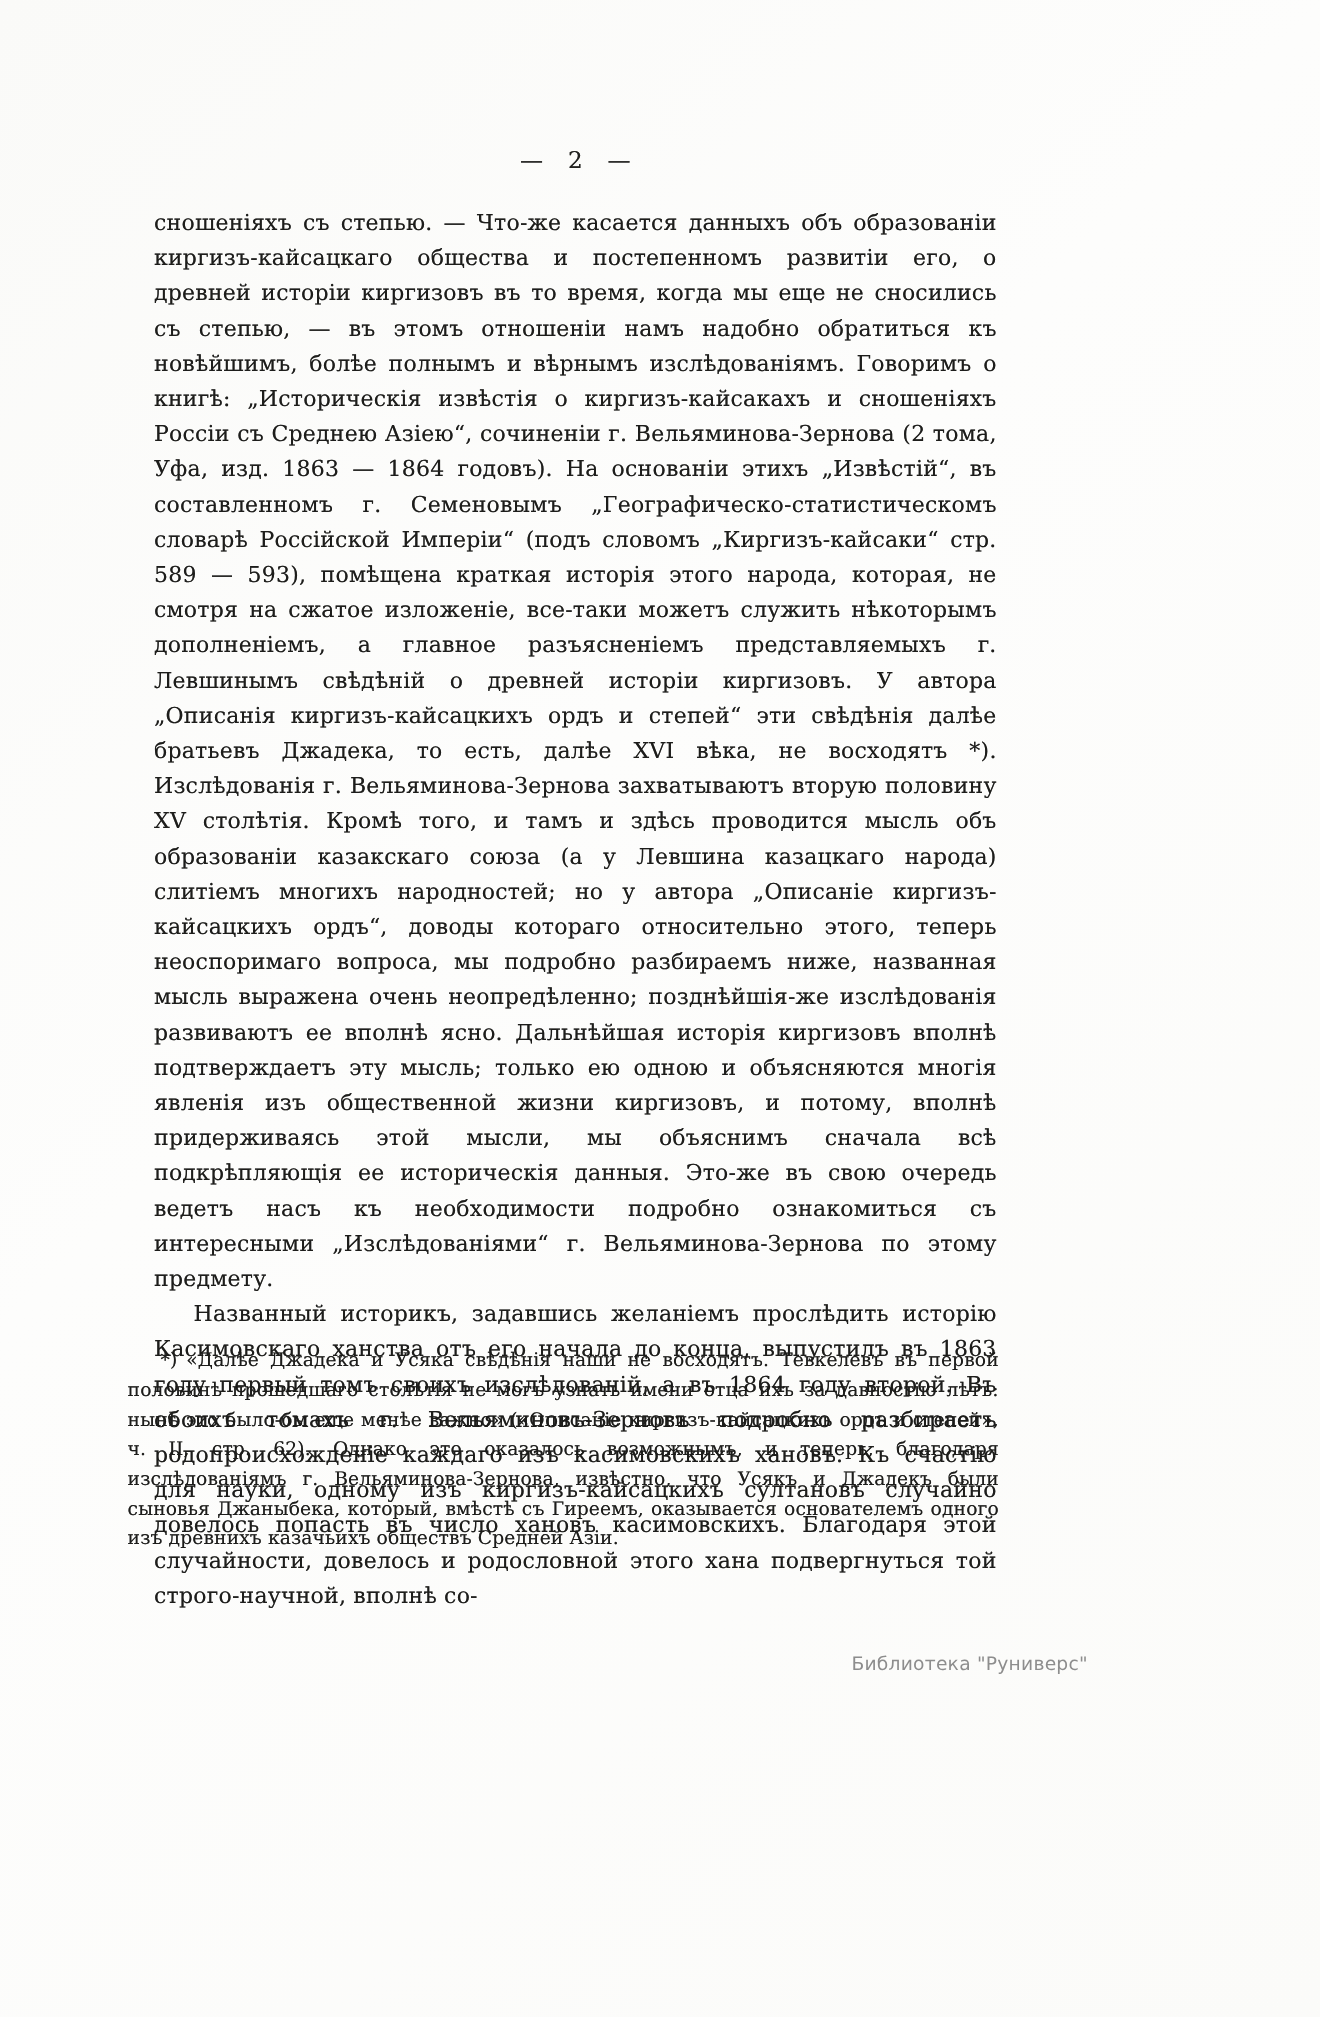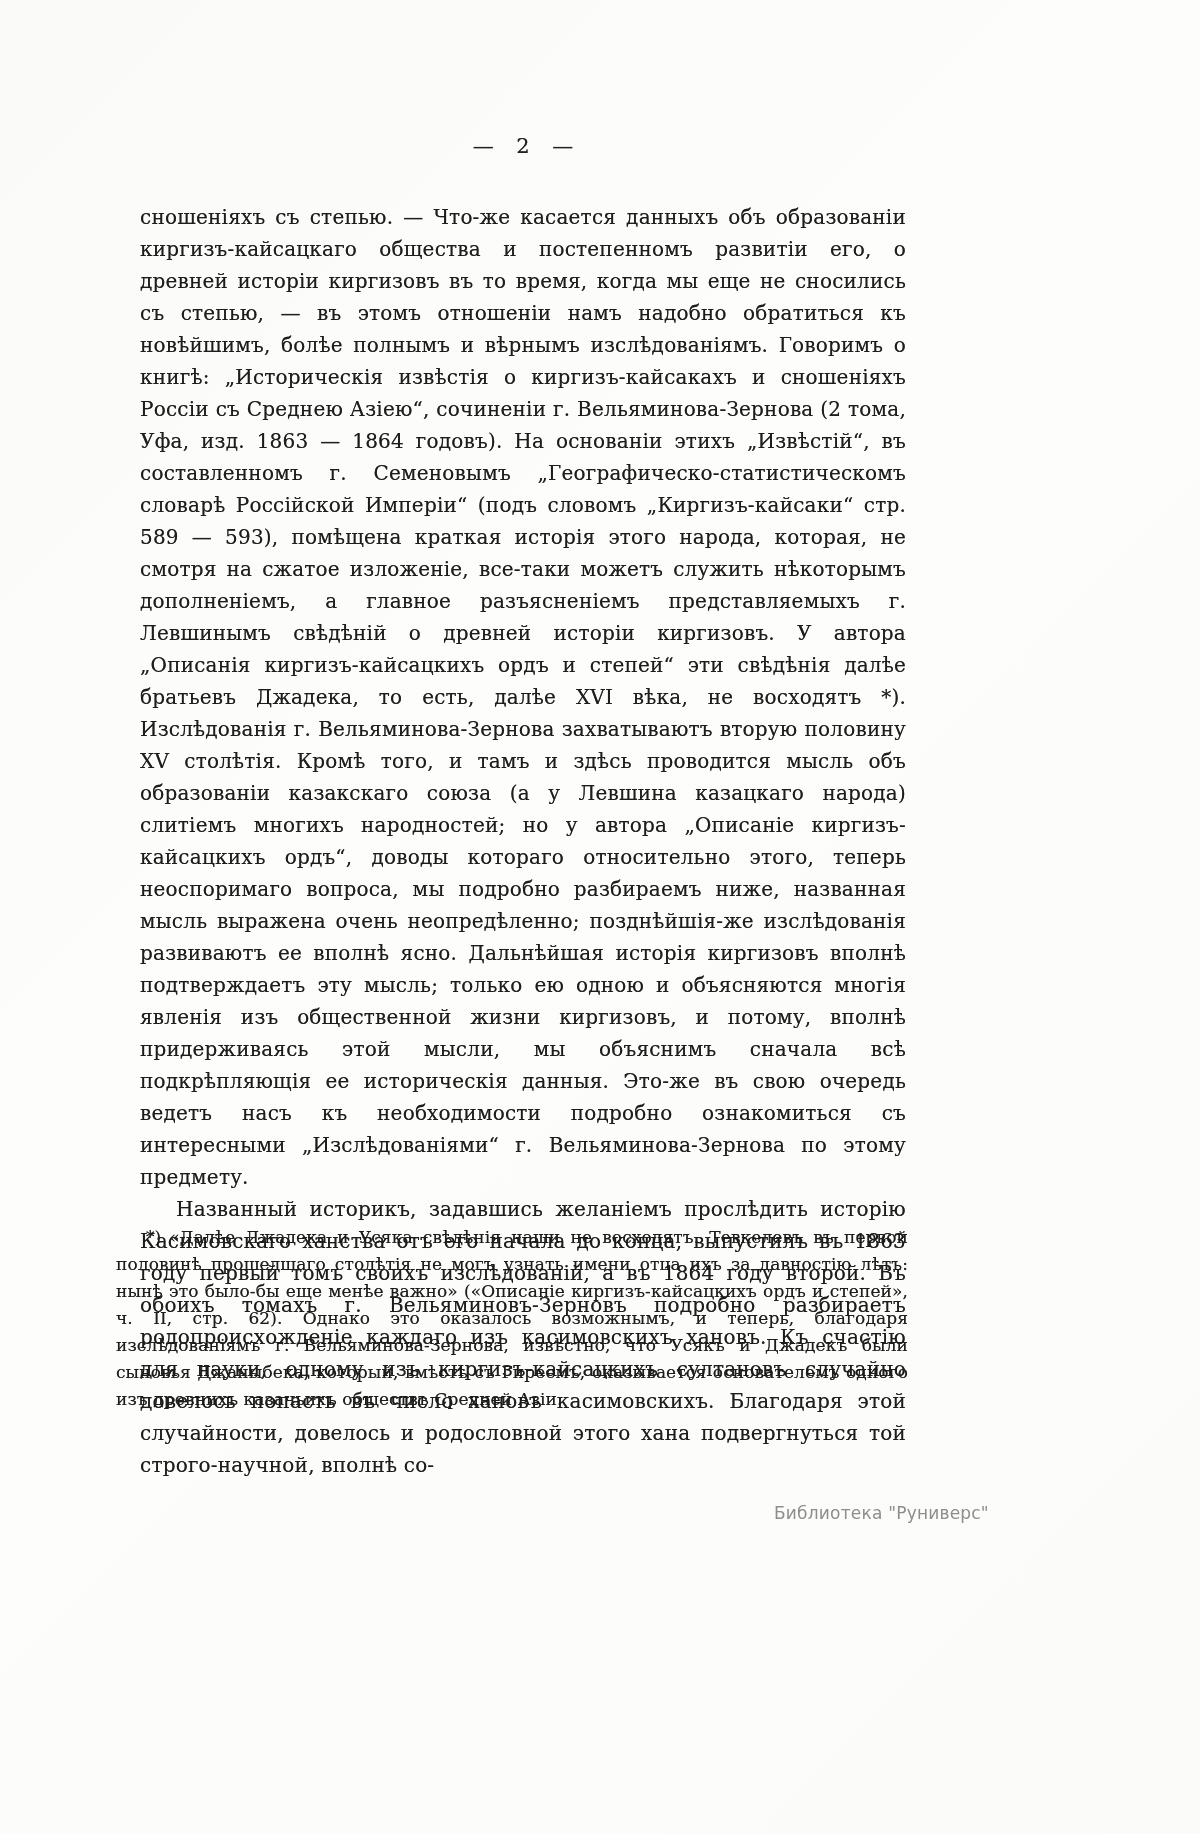--- a/index.html
+++ b/index.html
@@ -26,21 +26,21 @@
     left: 140px;
     width: 766px;
     text-align: center;
     font-size: 21px;
     word-spacing: 16px;
     color: #222220;
     text-shadow: 0 0 0.5px rgba(20,20,20,0.55);
   }
   .body-text {
     position: absolute;
-    top: 201px;
+    top: 186px;
     left: 140px;
     width: 766px;
   }
   .para {
     margin: 0;
     text-align: justify;
     font-size: 20px;
     line-height: 32px;
     letter-spacing: 0.2px;
     text-shadow: 0 0 0.6px rgba(20,20,20,0.6);

